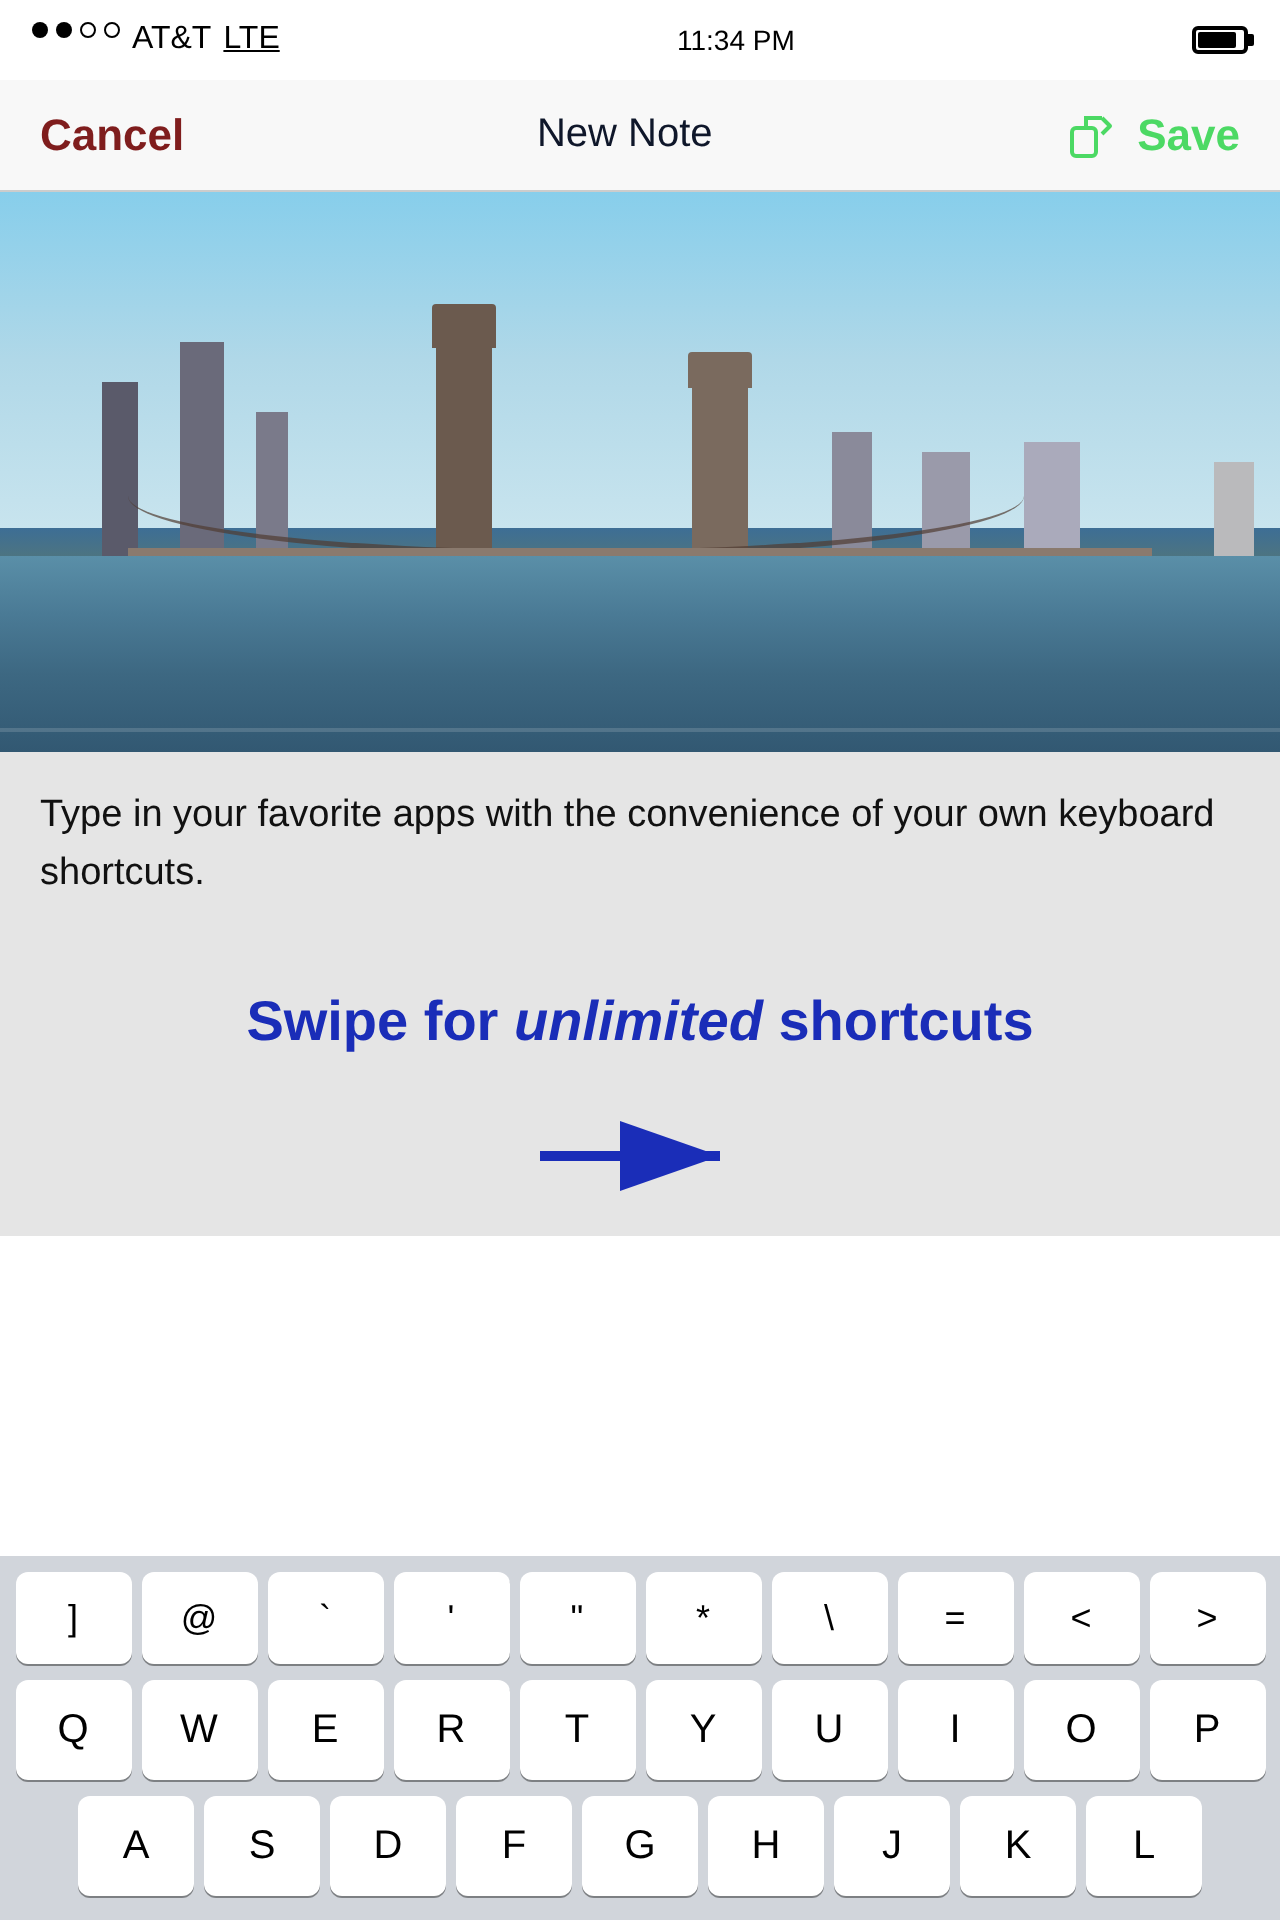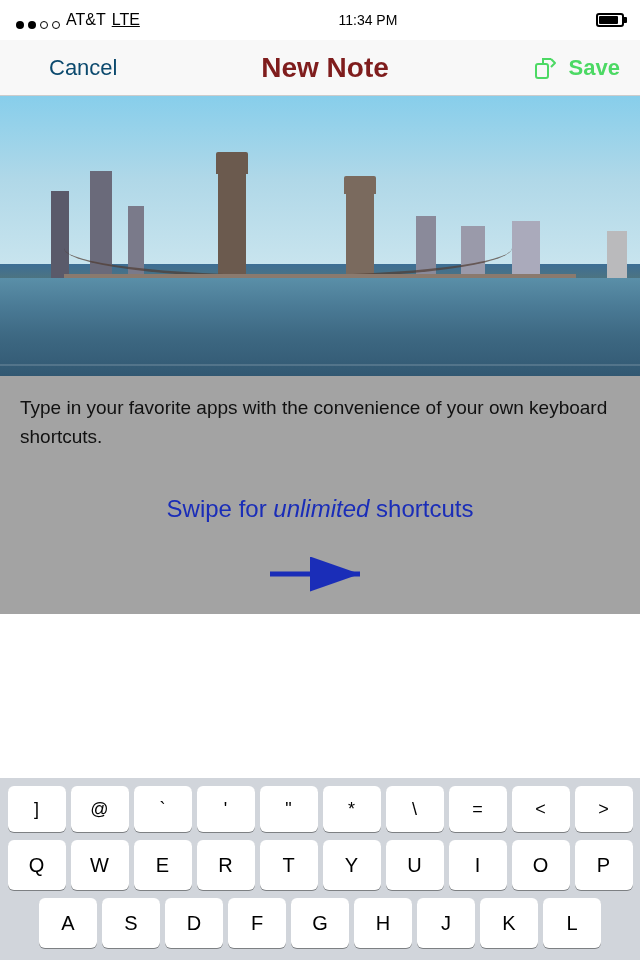--- a/index.html
+++ b/index.html
@@ -19,21 +19,21 @@
       background: #fff;
       display: flex;
       align-items: center;
       justify-content: space-between;
       padding: 0 16px;
       font-size: 18px;
       font-weight: 500;
     }
     .status-left {
       display: flex;
-      align-items: flex-end;
+      align-items: flex-start;
       gap: 6px;
     }
     .signal-dots {
       display: flex;
       gap: 4px;
       align-items: center;
     }
     .dot {
       width: 8px;
       height: 8px;
@@ -96,46 +96,45 @@
       height: 56px;
       background: #f8f8f8;
       border-bottom: 1px solid #ccc;
       display: flex;
       align-items: center;
       justify-content: space-between;
       padding: 0 20px;
     }
     .nav-cancel {
       font-size: 22px;
-      color: #0c4a6e;
+      color: #7f1d1d;
+      font-weight: 700;
+      cursor: pointer;
+    }
+    .nav-title {
+      font-size: 20px;
       font-weight: 400;
-      cursor: pointer;
-      margin-left: 29px;
-    }
-    .nav-title {
-      font-size: 28px;
-      font-weight: 700;
-      color: #7f1d1d;
+      color: #0f172a;
     }
     .nav-right {
       display: flex;
       align-items: center;
       gap: 8px;
     }
     .nav-save {
       font-size: 22px;
       color: #4cd964;
       font-weight: 600;
       cursor: pointer;
     }
 
     
     .content-area {
       width: 100%;
-      background: #a3a3a3;
+      background: #e5e5e5;
     }
 
     
     .bridge-image {
       width: 100%;
       height: 280px;
       background: linear-gradient(180deg, #87ceeb 0%, #6bb3d4 20%, #5a9abf 35%, #4a7fa8 50%, #3d6e95 60%, #5c7a6e 70%, #6b7c5e 75%, #7d8c6a 80%, #8e9870 85%, #a0a878 90%, #6e7a5a 95%, #5c6a4a 100%);
       position: relative;
       overflow: hidden;
     }
@@ -282,22 +281,22 @@
       line-height: 1.5;
       color: #111;
     }
 
     
     .swipe-section {
       padding: 30px 20px 16px;
       text-align: center;
     }
     .swipe-text {
-      font-size: 24px;
-      font-weight: 400;
+      font-size: 28px;
+      font-weight: 700;
       color: #1a2db8;
       margin-bottom: 31px;
     }
     .swipe-text em {
       font-style: italic;
     }
     .arrow-container {
       display: flex;
       justify-content: center;
       align-items: center;

